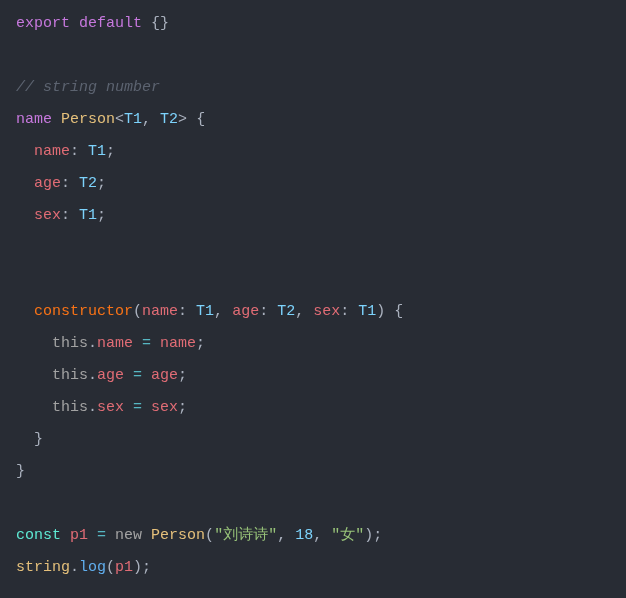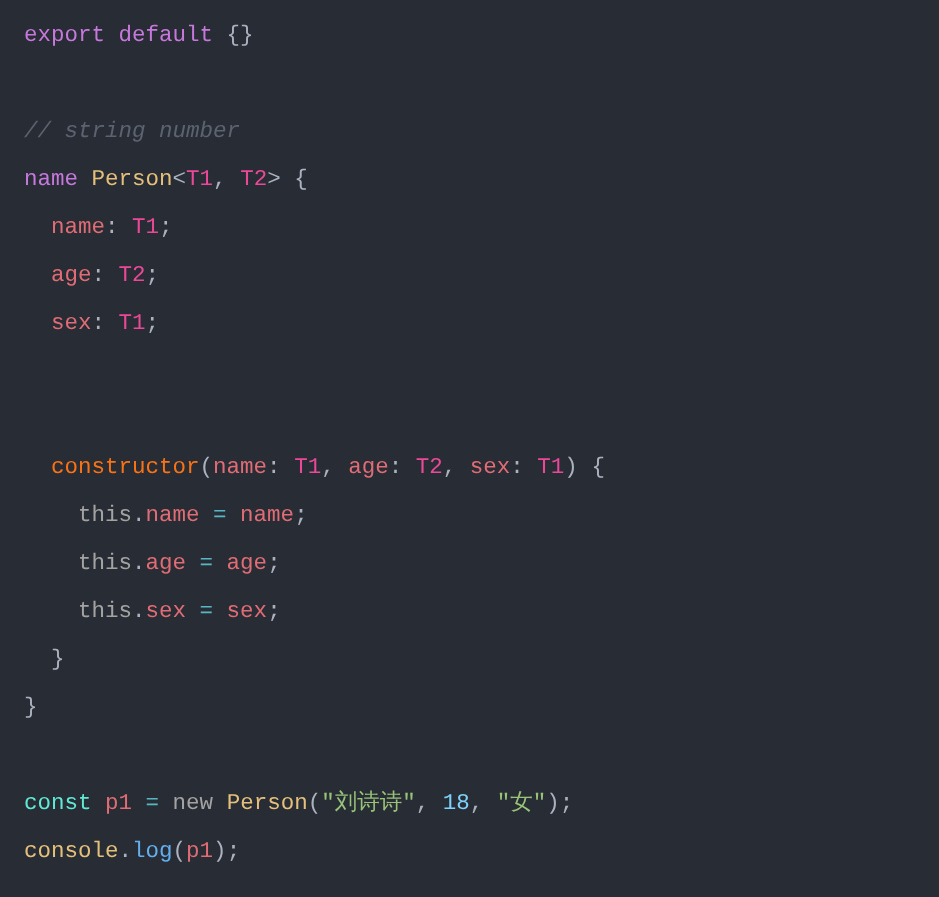--- a/index.html
+++ b/index.html
@@ -18,21 +18,21 @@
     font-family: inherit;
     white-space: pre;
   }
   .kw-export   { color: #c678dd; }
   .kw-default  { color: #c678dd; }
   .kw-class    { color: #c678dd; }
   .kw-const    { color: #5eead4; }
   .kw-new      { color: #a3a3a3; }
   .kw-this     { color: #a3a3a3; }
   .kw-ctor     { color: #f97316; }
-  .type        { color: #ec4899; }
+  .type        { color: #7dd3fc; }
   .classname   { color: #e5c07b; }
   .ident       { color: #e06c75; }
   .param       { color: #e06c75; }
   .prop        { color: #e06c75; }
   .func        { color: #61afef; }
   .obj         { color: #e5c07b; }
   .punct       { color: #abb2bf; }
   .brace       { color: #abb2bf; }
   .angle       { color: #abb2bf; }
   .op          { color: #56b6c2; }
@@ -53,13 +53,13 @@
 
 
 <span><span>  </span><span class="kw-ctor">constructor</span><span class="punct">(</span><span class="param">name</span><span class="punct">: </span><span class="type">T1</span><span class="punct">, </span><span class="param">age</span><span class="punct">: </span><span class="type">T2</span><span class="punct">, </span><span class="param">sex</span><span class="punct">: </span><span class="type">T1</span><span class="punct">)</span><span class="brace"> {</span></span>
 <span><span>    </span><span class="kw-this">this</span><span class="punct">.</span><span class="prop">name</span><span class="op"> = </span><span class="ident">name</span><span class="punct">;</span></span>
 <span><span>    </span><span class="kw-this">this</span><span class="punct">.</span><span class="prop">age</span><span class="op"> = </span><span class="ident">age</span><span class="punct">;</span></span>
 <span><span>    </span><span class="kw-this">this</span><span class="punct">.</span><span class="prop">sex</span><span class="op"> = </span><span class="ident">sex</span><span class="punct">;</span></span>
 <span><span>  </span><span class="brace">}</span></span>
 <span><span class="brace">}</span></span>
 
 <span><span class="kw-const">const</span> <span class="ident">p1</span><span class="op"> = </span><span class="kw-new">new</span> <span class="classname">Person</span><span class="punct">(</span><span class="str">"刘诗诗"</span><span class="punct">, </span><span class="num">18</span><span class="punct">, </span><span class="str">"女"</span><span class="punct">)</span><span class="punct">;</span></span>
-<span><span class="obj">console</span><span class="punct">.</span><span class="func">log</span><span class="punct">(</span><span class="ident">p1</span><span class="punct">)</span><span class="punct">;</span></span></pre>
+<span><span class="obj">string</span><span class="punct">.</span><span class="func">log</span><span class="punct">(</span><span class="ident">p1</span><span class="punct">)</span><span class="punct">;</span></span></pre>
 
 </body></html>

